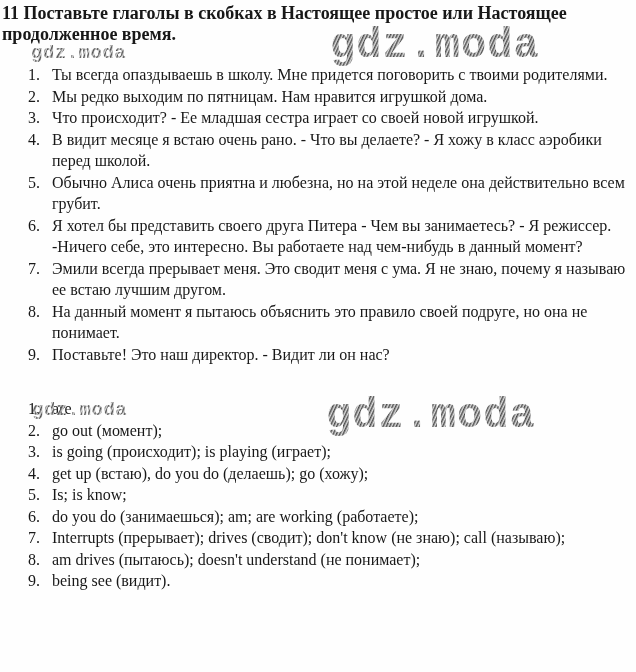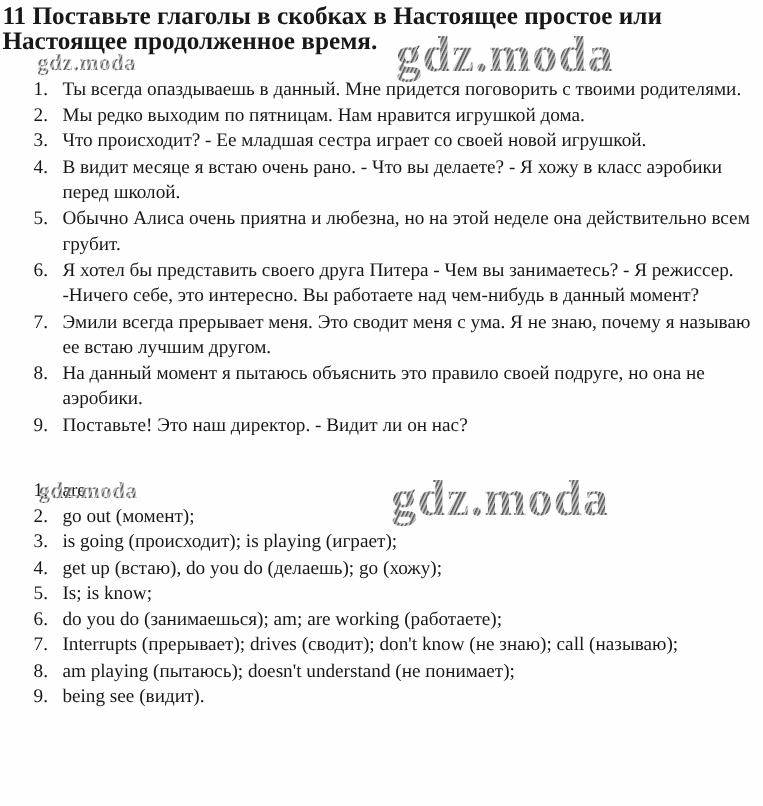--- a/index.html
+++ b/index.html
@@ -10,38 +10,38 @@
     height: 672px;
     background: #fefefe;
     overflow: hidden;
     font-family: "Liberation Serif", "DejaVu Serif", serif;
     color: #181818;
   }
   .title {
     padding: 3px 4px 0 2px;
     width: 634px;
     font-weight: bold;
-    font-size: 21px;
+    font-size: 18px;
     line-height: 21px;
   }
   .list { margin: 0; padding: 0; }
   .q-list { margin-top: 19px; }
   .a-list { margin-top: 33px; }
   .row {
     display: flex;
     align-items: flex-start;
     padding-left: 28px;
     font-size: 16px;
     line-height: 21.5px;
   }
   .row .num { flex: 0 0 24px; width: 24px; }
   .row .txt { width: 580px; }
   .wm {
     position: absolute;
-    font-family: Liberation Serif, serif;
+    font-family: Liberation Mono, monospace;
     font-weight: 700;
     white-space: nowrap;
     color: #757575;
     background: repeating-linear-gradient(115deg, #4a4a4a 0px, #8f8f8f 1px, #dcdcdc 2px, #666666 3px);
     -webkit-background-clip: text;
     background-clip: text;
     -webkit-text-fill-color: transparent;
     pointer-events: none;
   }
   .wm-large { font-size: 42px; letter-spacing: 1px; }
@@ -57,21 +57,21 @@
 <div class="page">
 
   <div class="title">11 Поставьте глаголы в скобках в Настоящее простое или Настоящее продолженное время.</div>
 
   <span class="wm wm-small" id="wm-small-top">gdz.moda</span>
   <span class="wm wm-large" id="wm-large-top">gdz.moda</span>
 
   <div class="list q-list">
     <div class="row">
       <span class="num">1.</span>
-      <span class="txt">Ты всегда опаздываешь в данный. Мне придется поговорить с твоими родителями.</span>
+      <span class="txt">Ты всегда опаздываешь в школу. Мне придется поговорить с твоими родителями.</span>
     </div>
     <div class="row">
       <span class="num">2.</span>
       <span class="txt">Мы редко выходим по пятницам. Нам нравится игрушкой дома.</span>
     </div>
     <div class="row">
       <span class="num">3.</span>
       <span class="txt">Что происходит? - Ее младшая сестра играет со своей новой игрушкой.</span>
     </div>
     <div class="row">
@@ -85,21 +85,21 @@
     <div class="row">
       <span class="num">6.</span>
       <span class="txt">Я хотел бы представить своего друга Питера - Чем вы занимаетесь? - Я режиссер. -Ничего себе, это интересно. Вы работаете над чем-нибудь в данный момент?</span>
     </div>
     <div class="row">
       <span class="num">7.</span>
       <span class="txt">Эмили всегда прерывает меня. Это сводит меня с ума. Я не знаю, почему я называю ее встаю лучшим другом.</span>
     </div>
     <div class="row">
       <span class="num">8.</span>
-      <span class="txt">На данный момент я пытаюсь объяснить это правило своей подруге, но она не аэробики.</span>
+      <span class="txt">На данный момент я пытаюсь объяснить это правило своей подруге, но она не понимает.</span>
     </div>
     <div class="row">
       <span class="num">9.</span>
       <span class="txt">Поставьте! Это наш директор. - Видит ли он нас?</span>
     </div>
   </div>
 
   <span class="wm wm-small" id="wm-small-mid">gdz.moda</span>
   <span class="wm wm-large" id="wm-large-mid">gdz.moda</span>
 
@@ -127,21 +127,21 @@
     <div class="row">
       <span class="num">6.</span>
       <span class="txt">do you do (занимаешься); am; are working (работаете);</span>
     </div>
     <div class="row">
       <span class="num">7.</span>
       <span class="txt">Interrupts (прерывает); drives (сводит); don't know (не знаю); call (называю);</span>
     </div>
     <div class="row">
       <span class="num">8.</span>
-      <span class="txt">am playing (пытаюсь); doesn't understand (не понимает);</span>
+      <span class="txt">am drives (пытаюсь); doesn't understand (не понимает);</span>
     </div>
     <div class="row">
       <span class="num">9.</span>
       <span class="txt">being see (видит).</span>
     </div>
   </div>
 
 </div>
 
 </body></html>

